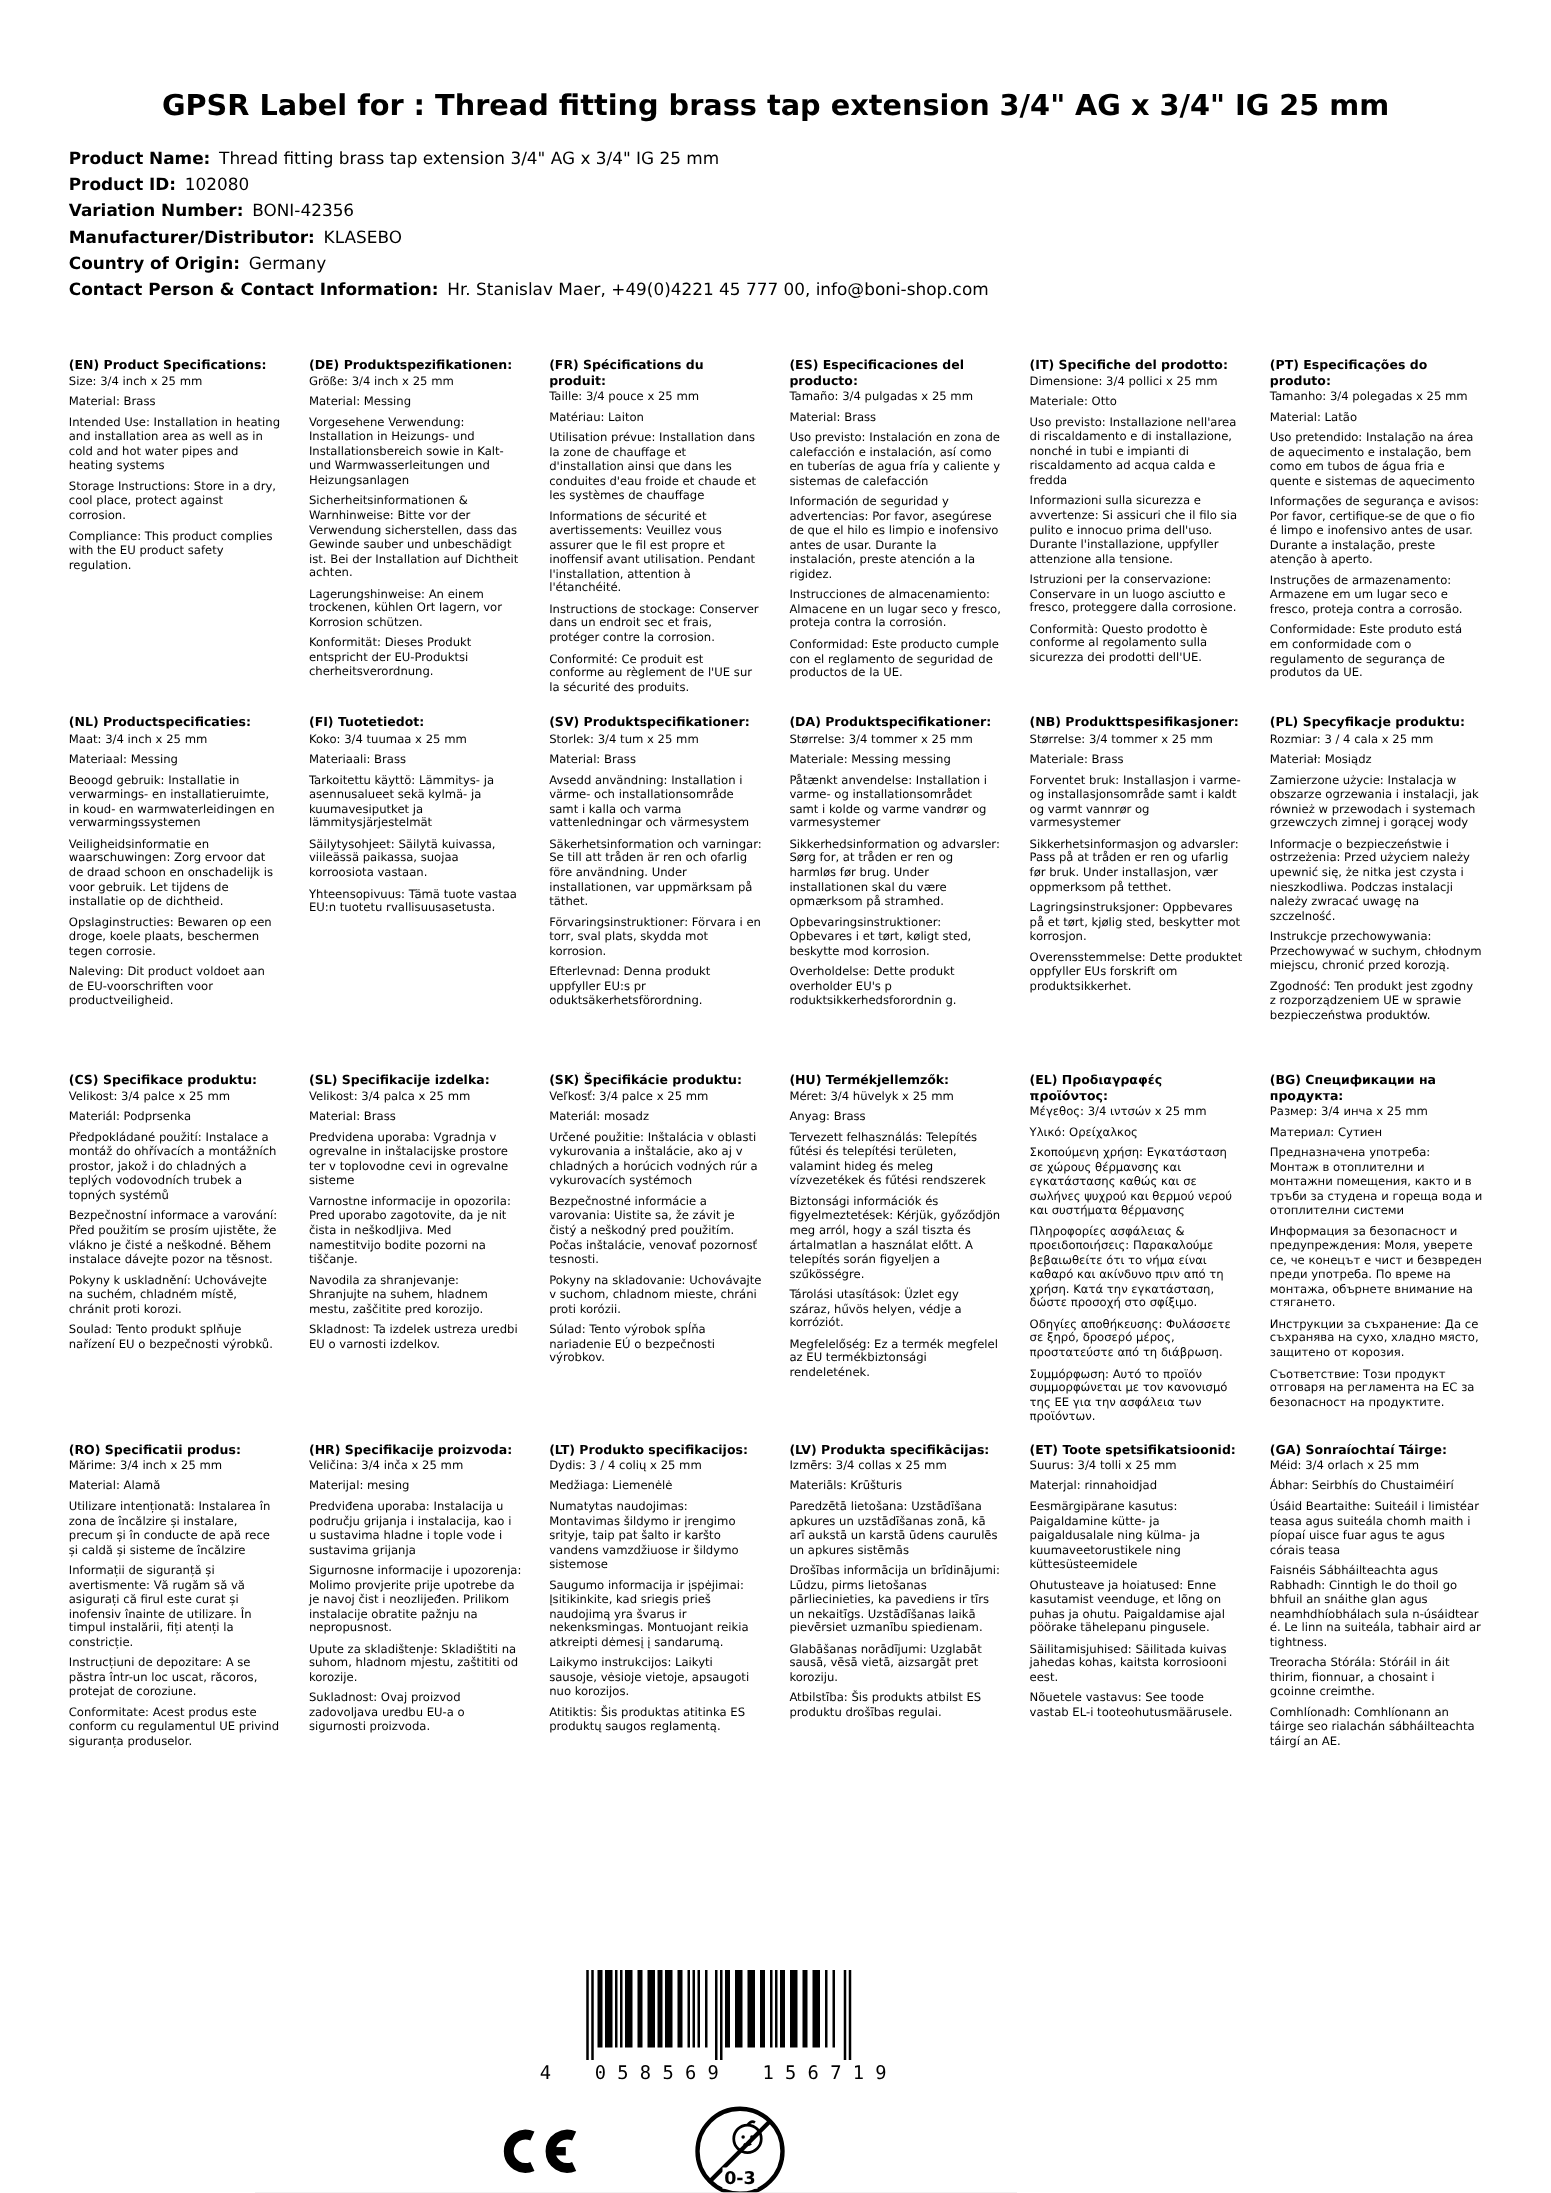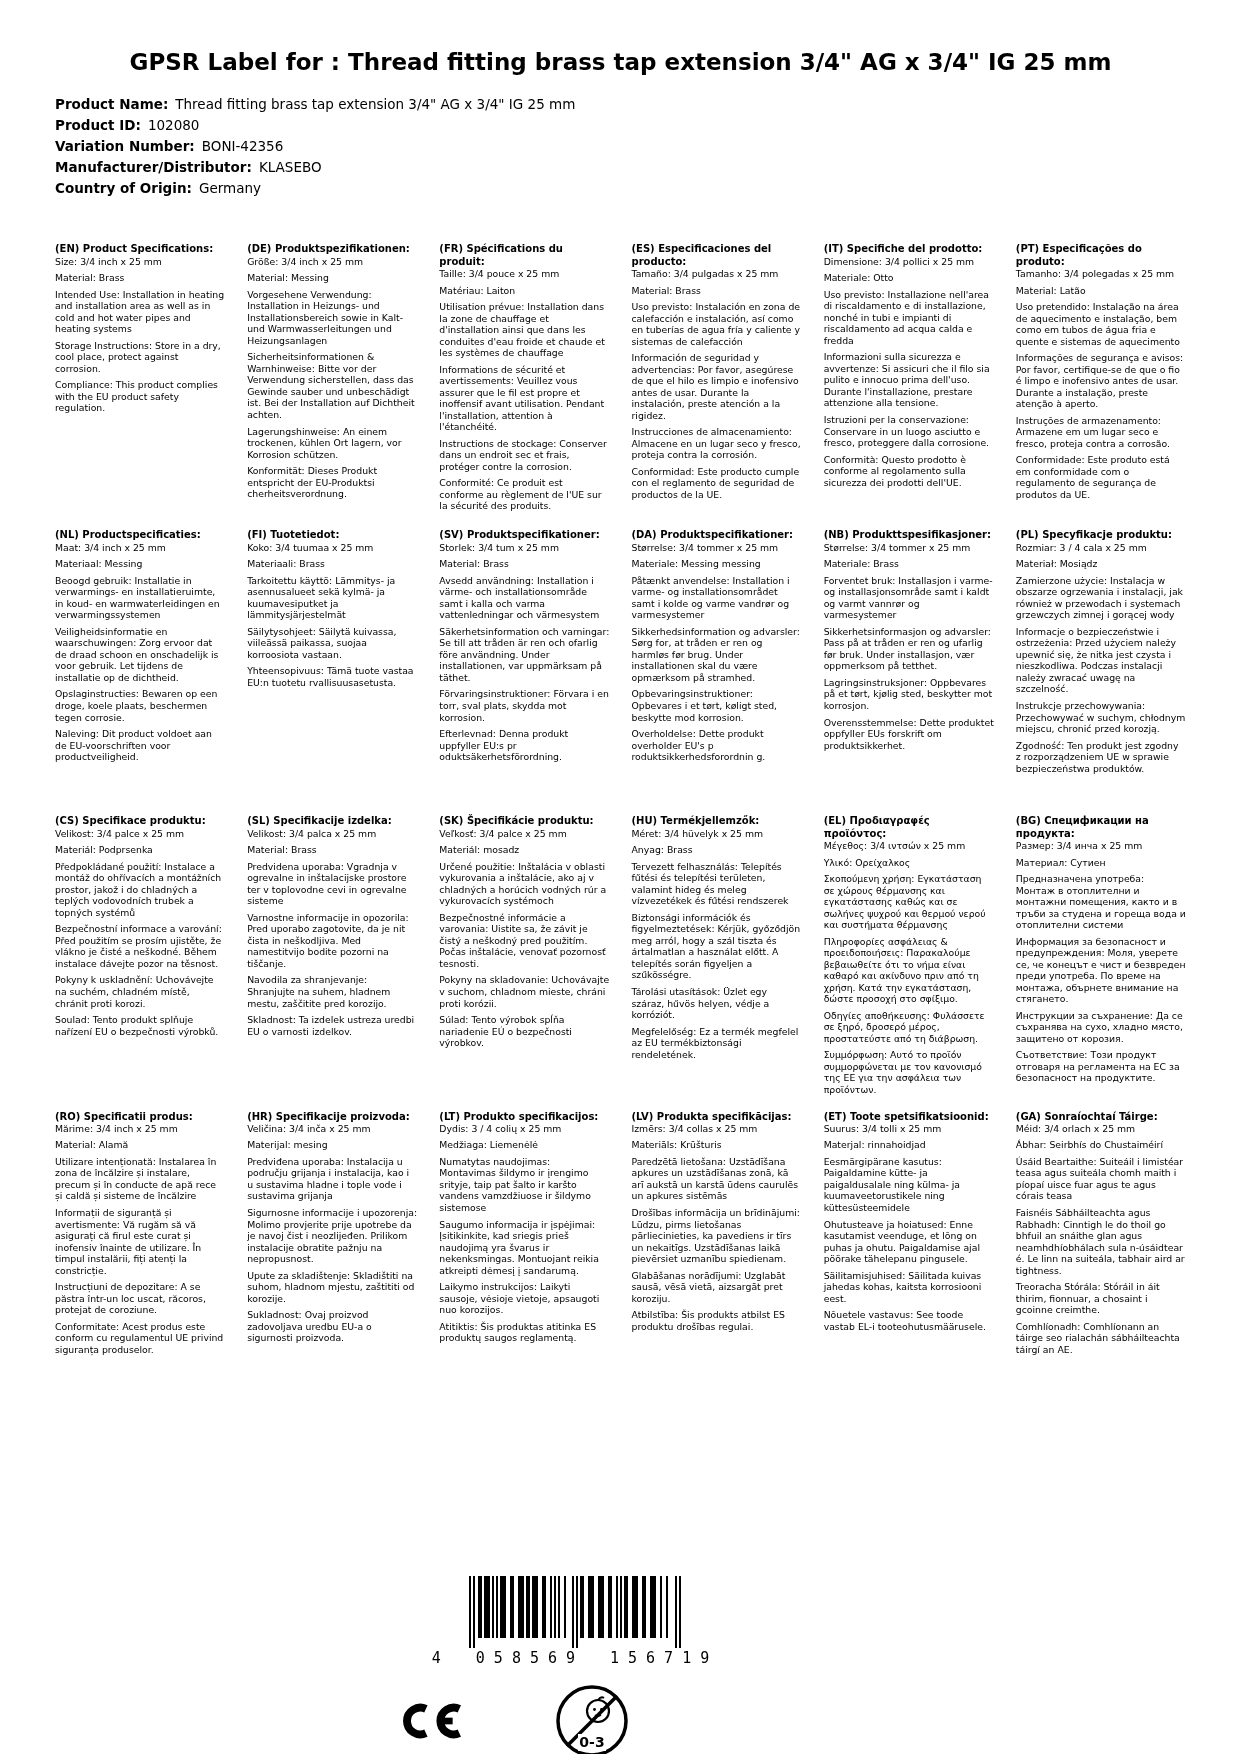--- a/index.html
+++ b/index.html
@@ -3,21 +3,21 @@
 <meta charset="utf-8">
 <style>
   html,body{margin:0;padding:0;background:#e8e8e8;}
   .page{
     width:1241px;height:1754px;margin:0 auto;background:#ffffff;color:#000;
     position:relative;overflow:hidden;
     font-family:"DejaVu Sans","Liberation Sans",sans-serif;
   }
   .title{
     font-size:23px;font-weight:bold;text-align:center;
-    margin:46px 120px 0 120px;line-height:1.4;
+    margin:69px 120px 0 120px;line-height:1.4;
   }
   .info{margin:16px 43px 0 55px;font-size:13.5px;line-height:1.56;}
   .info-row .lab{font-weight:bold;}
   .info-row .val{margin-left:7px;}
   .spec-grid{
     margin:44px 43px 0 55px;
     display:grid;grid-template-columns:repeat(6,1fr);
     column-gap:14px;row-gap:24px;
     grid-auto-rows:minmax(276px,auto);
     align-items:start;
@@ -44,20 +44,21 @@
 
 <div class="page">
   <h1 class="title">GPSR Label for : Thread fitting brass tap extension 3/4" AG x 3/4" IG 25 mm</h1>
 
   <div class="info" id="info">
       <div class="info-row"><span class="lab">Product Name:</span><span class="val">Thread fitting brass tap extension 3/4" AG x 3/4" IG 25 mm</span></div>
       <div class="info-row"><span class="lab">Product ID:</span><span class="val">102080</span></div>
       <div class="info-row"><span class="lab">Variation Number:</span><span class="val">BONI-42356</span></div>
       <div class="info-row"><span class="lab">Manufacturer/Distributor:</span><span class="val">KLASEBO</span></div>
       <div class="info-row"><span class="lab">Country of Origin:</span><span class="val">Germany</span></div>
+      <div class="info-row"><span class="lab">Contact Person &amp; Contact Information:</span><span class="val">Hr. Stanislav Maer, +49(0)4221 45 777 00, info@boni-shop.com</span></div>
     </div>
 
   <div class="spec-grid" id="grid">
       <div class="block">
         <h3 class="bt">(EN) Product Specifications:</h3>
         <p class="para">Size: 3/4 inch x 25 mm</p>
         <p class="para">Material: Brass</p>
         <p class="para">Intended Use: Installation in heating and installation area as well as in cold and hot water pipes and heating systems</p>
         <p class="para">Storage Instructions: Store in a dry, cool place, protect against corrosion.</p>
         <p class="para">Compliance: This product complies with the EU product safety regulation.</p>
@@ -87,21 +88,21 @@
         <p class="para">Uso previsto: Instalación en zona de calefacción e instalación, así como en tuberías de agua fría y caliente y sistemas de calefacción</p>
         <p class="para">Información de seguridad y advertencias: Por favor, asegúrese de que el hilo es limpio e inofensivo antes de usar. Durante la instalación, preste atención a la rigidez.</p>
         <p class="para">Instrucciones de almacenamiento: Almacene en un lugar seco y fresco, proteja contra la corrosión.</p>
         <p class="para">Conformidad: Este producto cumple con el reglamento de seguridad de productos de la UE.</p>
       </div>
       <div class="block">
         <h3 class="bt">(IT) Specifiche del prodotto:</h3>
         <p class="para">Dimensione: 3/4 pollici x 25 mm</p>
         <p class="para">Materiale: Otto</p>
         <p class="para">Uso previsto: Installazione nell'area di riscaldamento e di installazione, nonché in tubi e impianti di riscaldamento ad acqua calda e fredda</p>
-        <p class="para">Informazioni sulla sicurezza e avvertenze: Si assicuri che il filo sia pulito e innocuo prima dell'uso. Durante l'installazione, prestare attenzione alla tensione.</p>
+        <p class="para">Informazioni sulla sicurezza e avvertenze: Si assicuri che il filo sia pulito e innocuo prima dell'uso. Durante l'installazione, uppfyller attenzione alla tensione.</p>
         <p class="para">Istruzioni per la conservazione: Conservare in un luogo asciutto e fresco, proteggere dalla corrosione.</p>
         <p class="para">Conformità: Questo prodotto è conforme al regolamento sulla sicurezza dei prodotti dell'UE.</p>
       </div>
       <div class="block">
         <h3 class="bt">(PT) Especificações do produto:</h3>
         <p class="para">Tamanho: 3/4 polegadas x 25 mm</p>
         <p class="para">Material: Latão</p>
         <p class="para">Uso pretendido: Instalação na área de aquecimento e instalação, bem como em tubos de água fria e quente e sistemas de aquecimento</p>
         <p class="para">Informações de segurança e avisos: Por favor, certifique-se de que o fio é limpo e inofensivo antes de usar. Durante a instalação, preste atenção à aperto.</p>
         <p class="para">Instruções de armazenamento: Armazene em um lugar seco e fresco, proteja contra a corrosão.</p>

